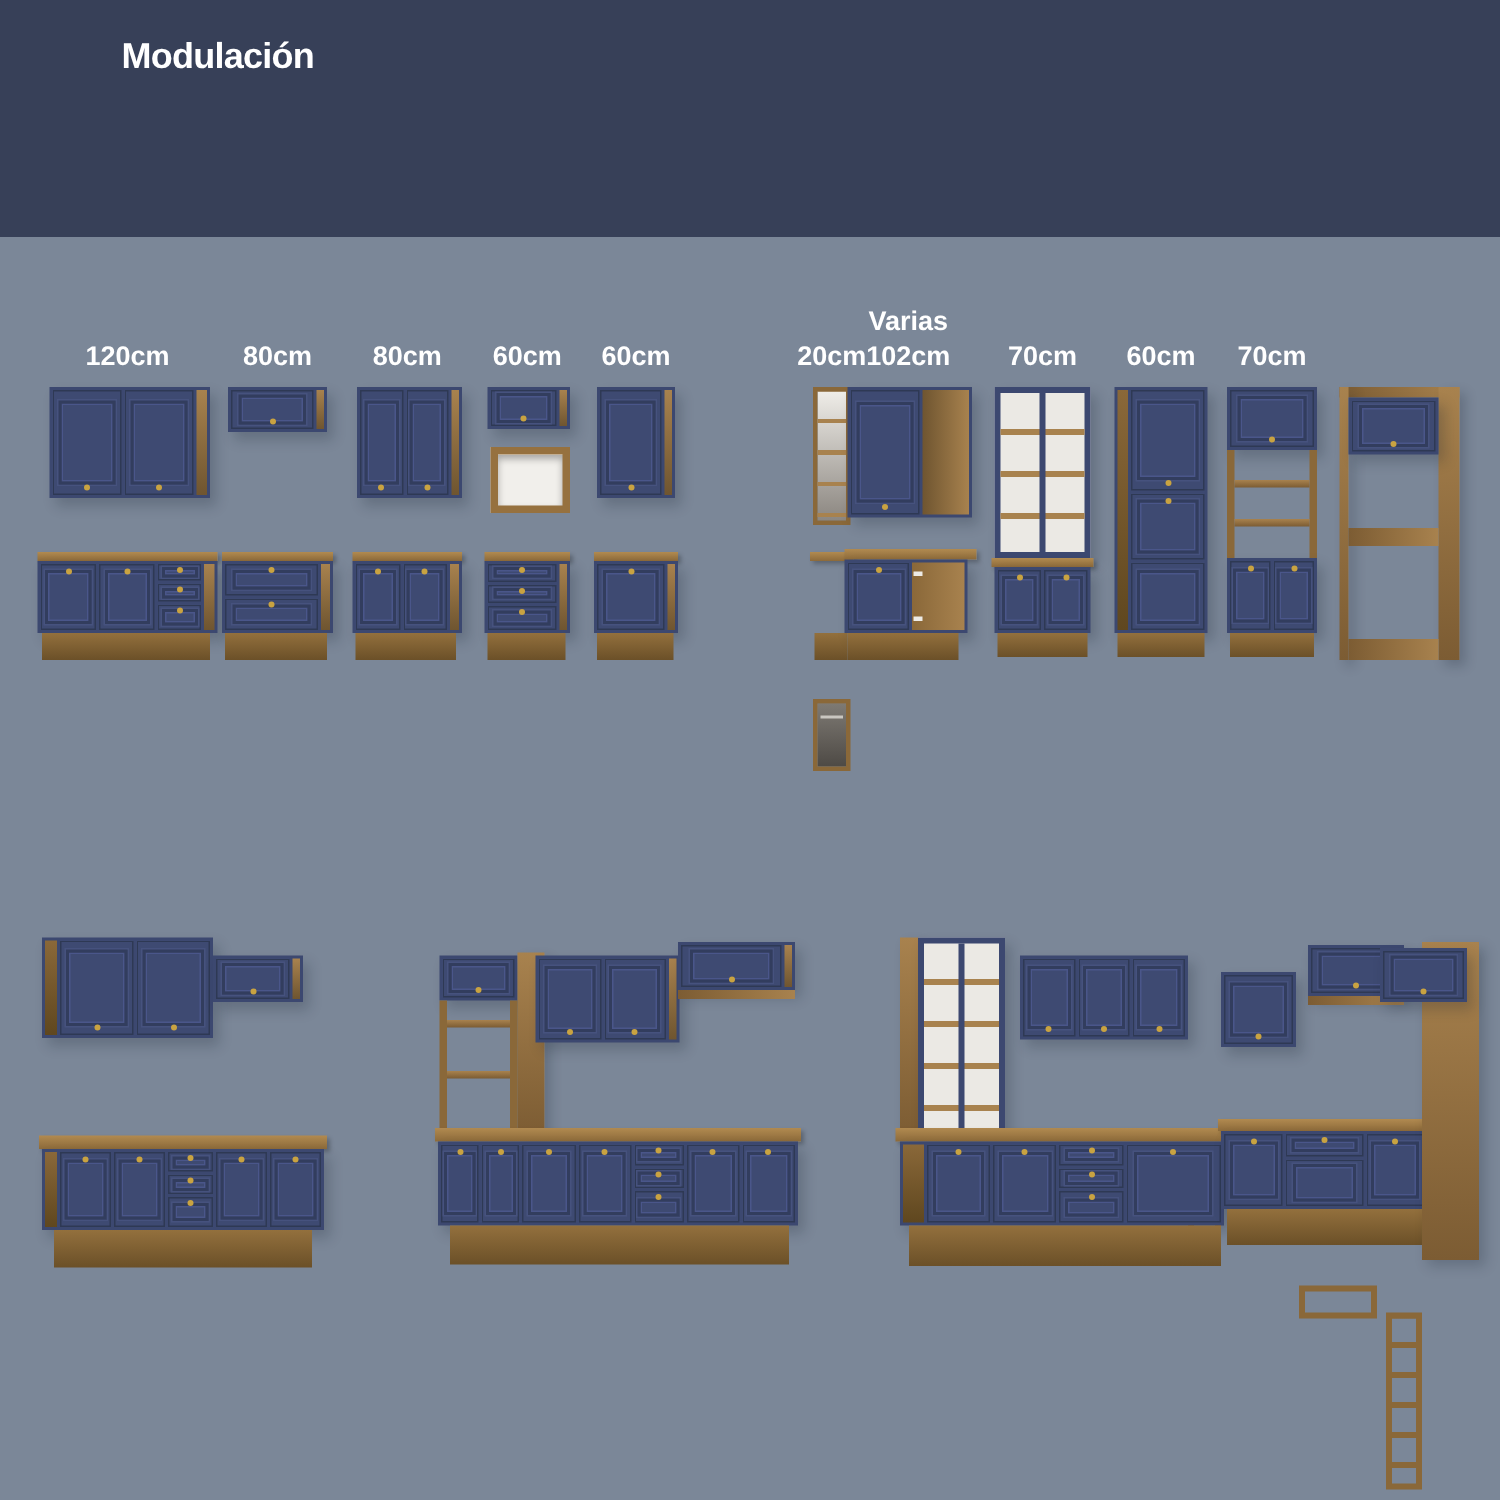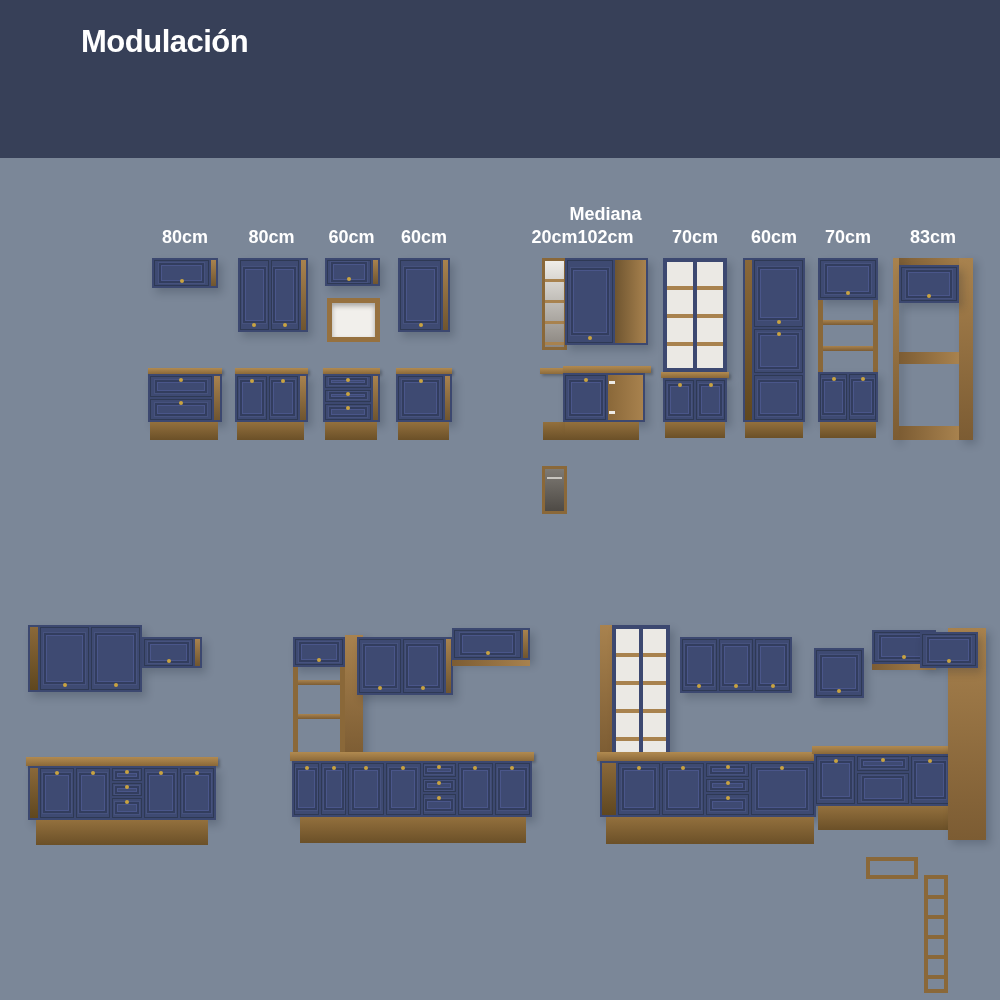--- a/index.html
+++ b/index.html
@@ -2,21 +2,21 @@
 <html><head>
 <meta charset="utf-8">
 <style>
   * { box-sizing: border-box; margin: 0; padding: 0; }
   html,body { width:1000px; height:1000px; }
   body { font-family:"Liberation Sans", sans-serif; }
   .page { position:relative; width:1000px; height:1000px; background:#7B8798; overflow:hidden; }
 
   
   .hero { position:absolute; left:0; top:0; width:1000px; height:158px; background:#374058; }
-  .hero-sub { position:absolute; left:81px; top:24px; color:#fff; font-size:31px; font-weight:700; letter-spacing:-0.5px; }
+  .hero-sub { position:absolute; left:81px; top:24px; color:#fff; font-size:24px; font-weight:700; letter-spacing:-0.5px; }
   .hero-title { position:absolute; left:78px; top:58px; color:#fff; font-size:63px; font-weight:700; font-family:"DejaVu Serif", serif; letter-spacing:-1px; }
 
   
   .u { position:absolute; }
 
   
   .c { background:#3C4870; display:flex; gap:2px; padding:2px; box-shadow:4px 5px 8px rgba(25,30,45,.22); }
   .door, .drw { flex:1; position:relative; background:#3E4A72; box-shadow: inset 0 0 0 1px #2E3954; }
   .door::before { content:""; position:absolute; left:9%; right:9%; top:10%; bottom:10%;
       border:2px solid #323D5E; box-shadow: inset 0 0 0 1px #4A568A, 0 0 0 1px #46527E; }
@@ -77,20 +77,43 @@
 <body>
 
 <div class="page">
 
   <header class="hero">
     <div class="hero-sub">Modulación</div>
   </header>
 
   <section class="modules">
 
+    <div class="module" style="left:25px;width:120px;">
+      <div class="mlabel">
+          <span></span>
+          <span>120cm</span>
+        </div>
+      <div class="u c" style="left:8px;top:88px;width:107px;height:74px;">
+        <div class="door kb"></div>
+          <div class="door kb"></div>
+          <div class="side"></div>
+      </div>
+      <div class="u counter" style="left:0;top:198px;width:120px;height:6px;"></div>
+      <div class="u c" style="left:0;top:204px;width:120px;height:48px;">
+        <div class="door kt" style="flex:1.3"></div>
+        <div class="door kt" style="flex:1.3"></div>
+        <div class="stack">
+          <div class="drw"></div>
+            <div class="drw"></div>
+            <div class="drw" style="flex:1.5"></div>
+        </div>
+        <div class="side"></div>
+      </div>
+      <div class="u plinth" style="left:3px;top:252px;width:112px;height:18px;"></div>
+    </div>
 
     <div class="module" style="left:148px;width:74px;">
       <div class="mlabel">
           <span></span>
           <span>80cm</span>
         </div>
       <div class="u c" style="left:4px;top:88px;width:66px;height:30px;">
         <div class="door kb"></div>
           <div class="side" style="flex:0 0 5px"></div>
       </div>
@@ -170,21 +193,21 @@
           <span>20cm</span>
         </div>
       <div class="u shelfbox" style="left:2px;top:88px;width:25px;height:92px;"></div>
       <div class="u counter" style="left:0;top:198px;width:29px;height:6px;"></div>
       <div class="u towel" style="left:2px;top:204px;width:25px;height:48px;"></div>
       <div class="u plinth" style="left:3px;top:252px;width:22px;height:18px;"></div>
     </div>
 
     <div class="module" style="left:563px;width:85px;">
       <div class="mlabel">
-          <span>Mediana</span>
+          <span>Varias</span>
           <span>102cm</span>
         </div>
       <div class="u c" style="left:2px;top:88px;width:83px;height:87px;">
         <div class="door kb" style="flex:1.5"></div>
         <div style="flex:1;background:linear-gradient(90deg,#6F5530,#A8824E)"></div>
       </div>
       <div class="u counter" style="left:0;top:196px;width:88px;height:7px;"></div>
       <div class="u c" style="left:0;top:203px;width:82px;height:49px;">
         <div class="door kt" style="flex:1.2"></div>
         <div class="hingepanel" style="flex:1"></div>
@@ -235,24 +258,20 @@
         <div class="shelf" style="top:64%"></div>
       </div>
       <div class="u c" style="left:2px;top:202px;width:60px;height:50px;">
         <div class="door kt"></div>
           <div class="door kt"></div>
       </div>
       <div class="u plinth" style="left:4px;top:252px;width:56px;height:16px;"></div>
     </div>
 
     <div class="module" style="left:891px;width:84px;">
-      <div class="mlabel">
-          <span></span>
-          <span>83cm</span>
-        </div>
       <div class="u frame83" style="left:2px;top:88px;width:80px;height:182px;">
         <div class="u wood" style="left:0;top:0;width:80px;height:7px;"></div>
         <div class="u woodv" style="left:0;top:0;width:6px;height:182px;"></div>
         <div class="u woodv" style="right:0;top:0;width:14px;height:182px;"></div>
         <div class="u c" style="left:6px;top:7px;right:14px;height:38px;">
           <div class="door kb"></div>
         </div>
         <div class="u wood" style="left:6px;right:14px;top:94px;height:12px;"></div>
         <div class="u wood" style="left:6px;right:14px;bottom:0;height:14px;"></div>
       </div>

